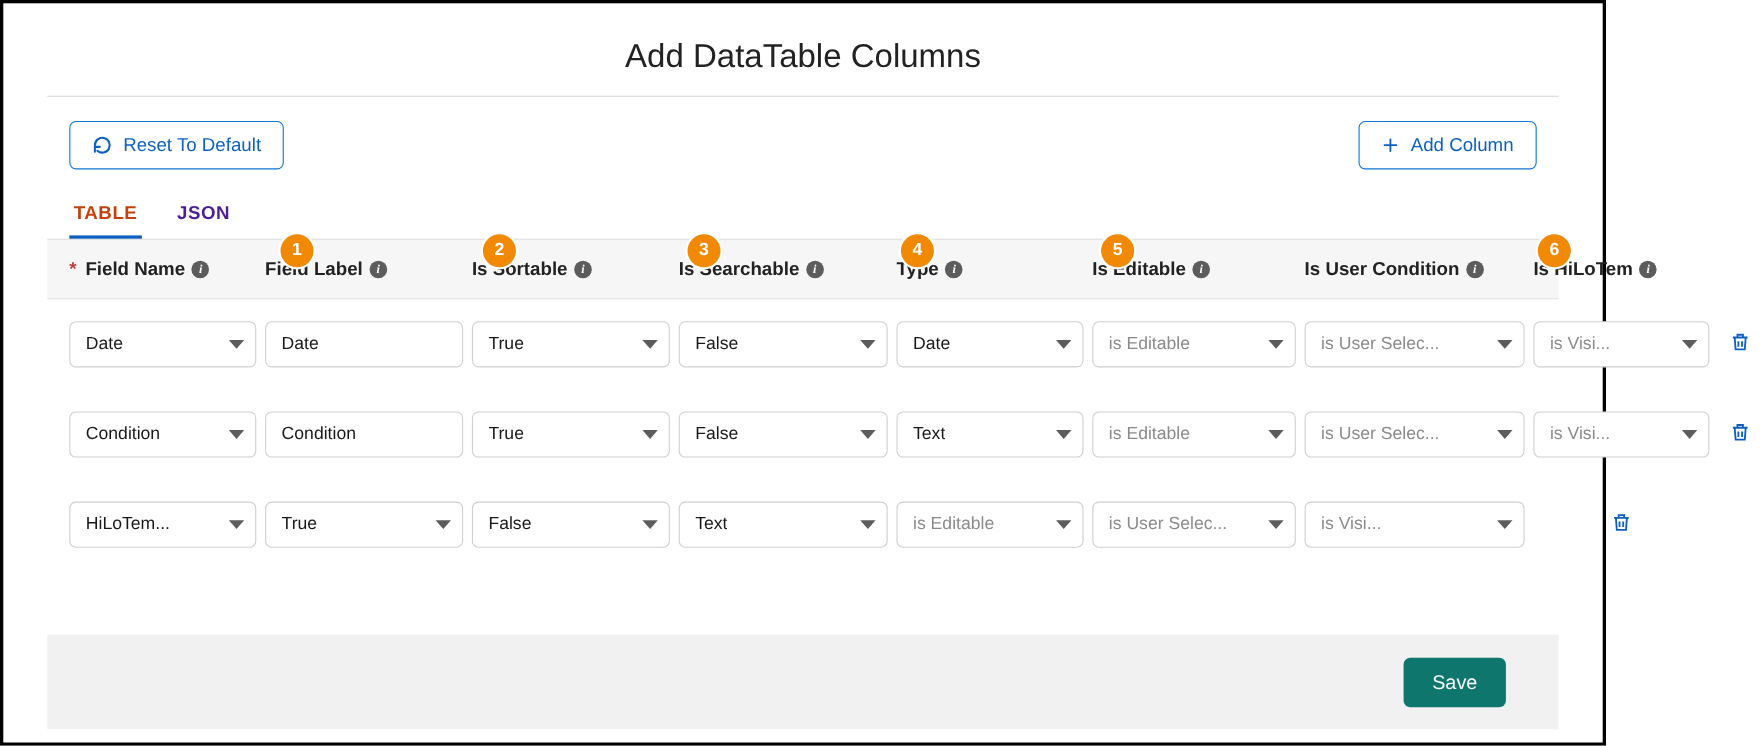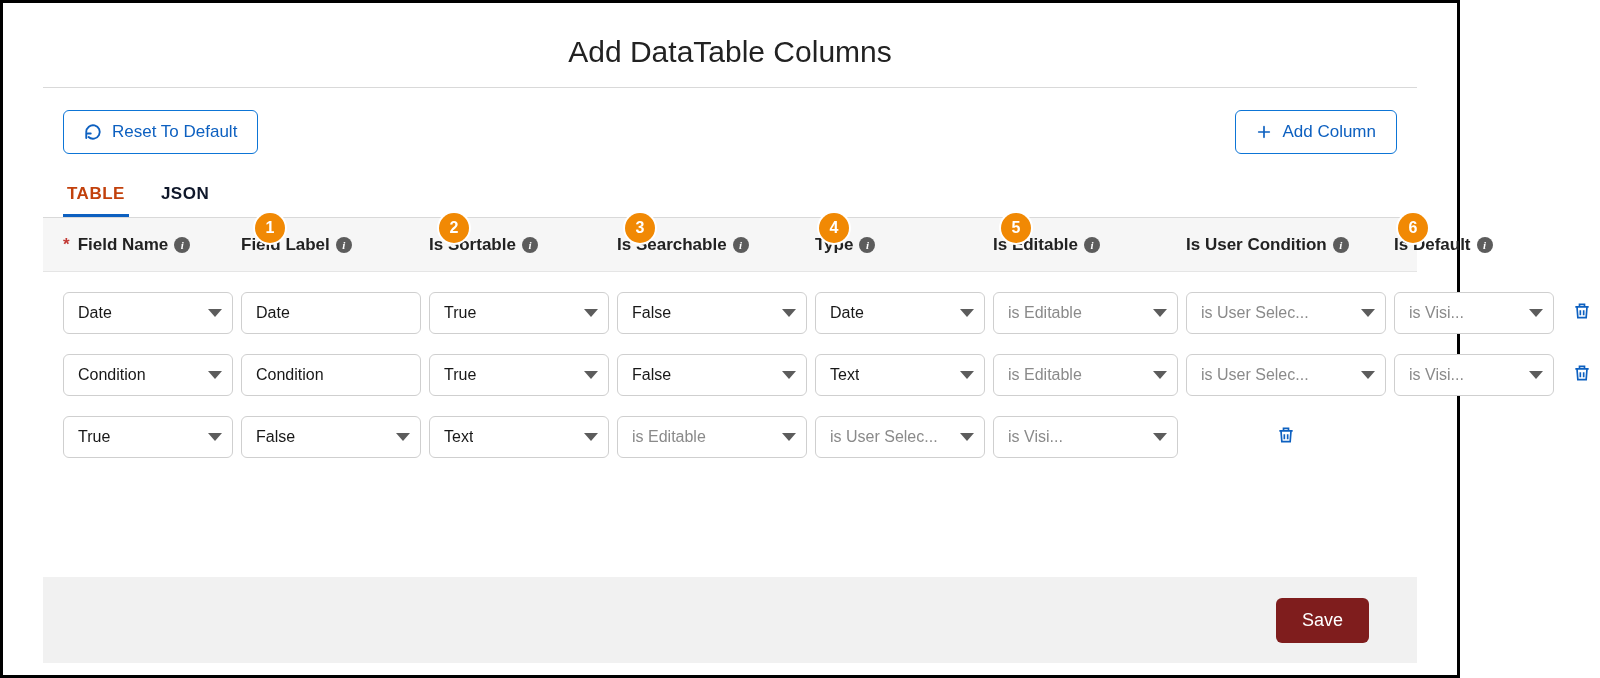--- a/index.html
+++ b/index.html
@@ -48,21 +48,21 @@
   .tabs {
     display: flex;
     gap: 28px;
     padding: 0 20px;
     border-bottom: 1px solid #d9d9d9;
     position: relative;
   }
   .tab {
     padding: 6px 4px 10px 4px;
     font-size: 17px;
-    color: #0f172a;
+    color: #4c1d95;
     font-weight: 600;
     letter-spacing: .5px;
     cursor: pointer;
   }
   .tab.active {
     color: #c2410c;
     border-bottom: 3px solid #0d60c0;
     font-weight: 700;
   }
   .grid-head, .grid-row {
@@ -94,21 +94,21 @@
     width:30px; height:30px;
     background:#f18904;
     color:#fff;
     border-radius:50%;
     display:flex; align-items:center; justify-content:center;
     font-weight:700; font-size:16px;
     box-shadow: 0 0 0 2px #fff;
     z-index:5;
   }
   .grid-body { padding-top: 20px; }
-  .grid-row { margin-bottom: 20px; }
+  .grid-row { margin-bottom: 40px; }
   .cell-select, .cell-input {
     border: 1px solid #cfcfcf;
     border-radius: 6px;
     height: 42px;
     display:flex; align-items:center;
     padding: 0 10px 0 14px;
     font-size: 16px;
     background:#fff;
     justify-content: space-between;
     cursor:pointer;
@@ -124,21 +124,21 @@
   .trash { color:#0d60c0; cursor:pointer; display:flex; justify-content:center;}
   .footer {
     position:absolute;
     left:40px; right:40px; bottom:12px;
     background:#f1f1f1;
     height:86px;
     display:flex; align-items:center; justify-content:flex-end;
     padding-right:48px;
   }
   .btn-primary {
-    background:#7f1d1d;
+    background:#0f766e;
     color:#fff;
     border:none;
     border-radius:6px;
     padding:12px 26px;
     font-size:18px;
     font-weight:500;
     cursor:pointer;
   }
 </style>
 </head>
@@ -203,21 +203,21 @@
       <span class="callout" style="left:8px;">5</span>
       <span>Is Editable</span>
       <span class="info-icon">i</span>
     </div>
     <div class="head-cell">
       <span>Is User Condition</span>
       <span class="info-icon">i</span>
     </div>
     <div class="head-cell">
       <span class="callout" style="left:4px;">6</span>
-      <span>Is Default</span>
+      <span>Is HiLoTem</span>
       <span class="info-icon">i</span>
     </div>
     <div></div>
   </div>
 
   <div class="grid-body" id="grid-body">
       <div class="grid-row">
         <div class="cell-select">
           <span class="sel-text">Date</span>
           <span class="chev"></span>
@@ -288,20 +288,24 @@
           <span class="chev"></span>
         </div>
         <div class="trash">
           <span><svg width="20" height="20" viewBox="0 0 24 24" fill="none" stroke="#0d60c0" stroke-width="2">
               <path d="M4 7h16M9 7V4h6v3M6 7l1 13h10l1-13M10 11v6M14 11v6"></path>
             </svg></span>
         </div>
       </div>
       <div class="grid-row">
         <div class="cell-select">
+          <span class="sel-text">HiLoTem...</span>
+          <span class="chev"></span>
+        </div>
+        <div class="cell-select">
           <span class="sel-text">True</span>
           <span class="chev"></span>
         </div>
         <div class="cell-select">
           <span class="sel-text">False</span>
           <span class="chev"></span>
         </div>
         <div class="cell-select">
           <span class="sel-text">Text</span>
           <span class="chev"></span>

